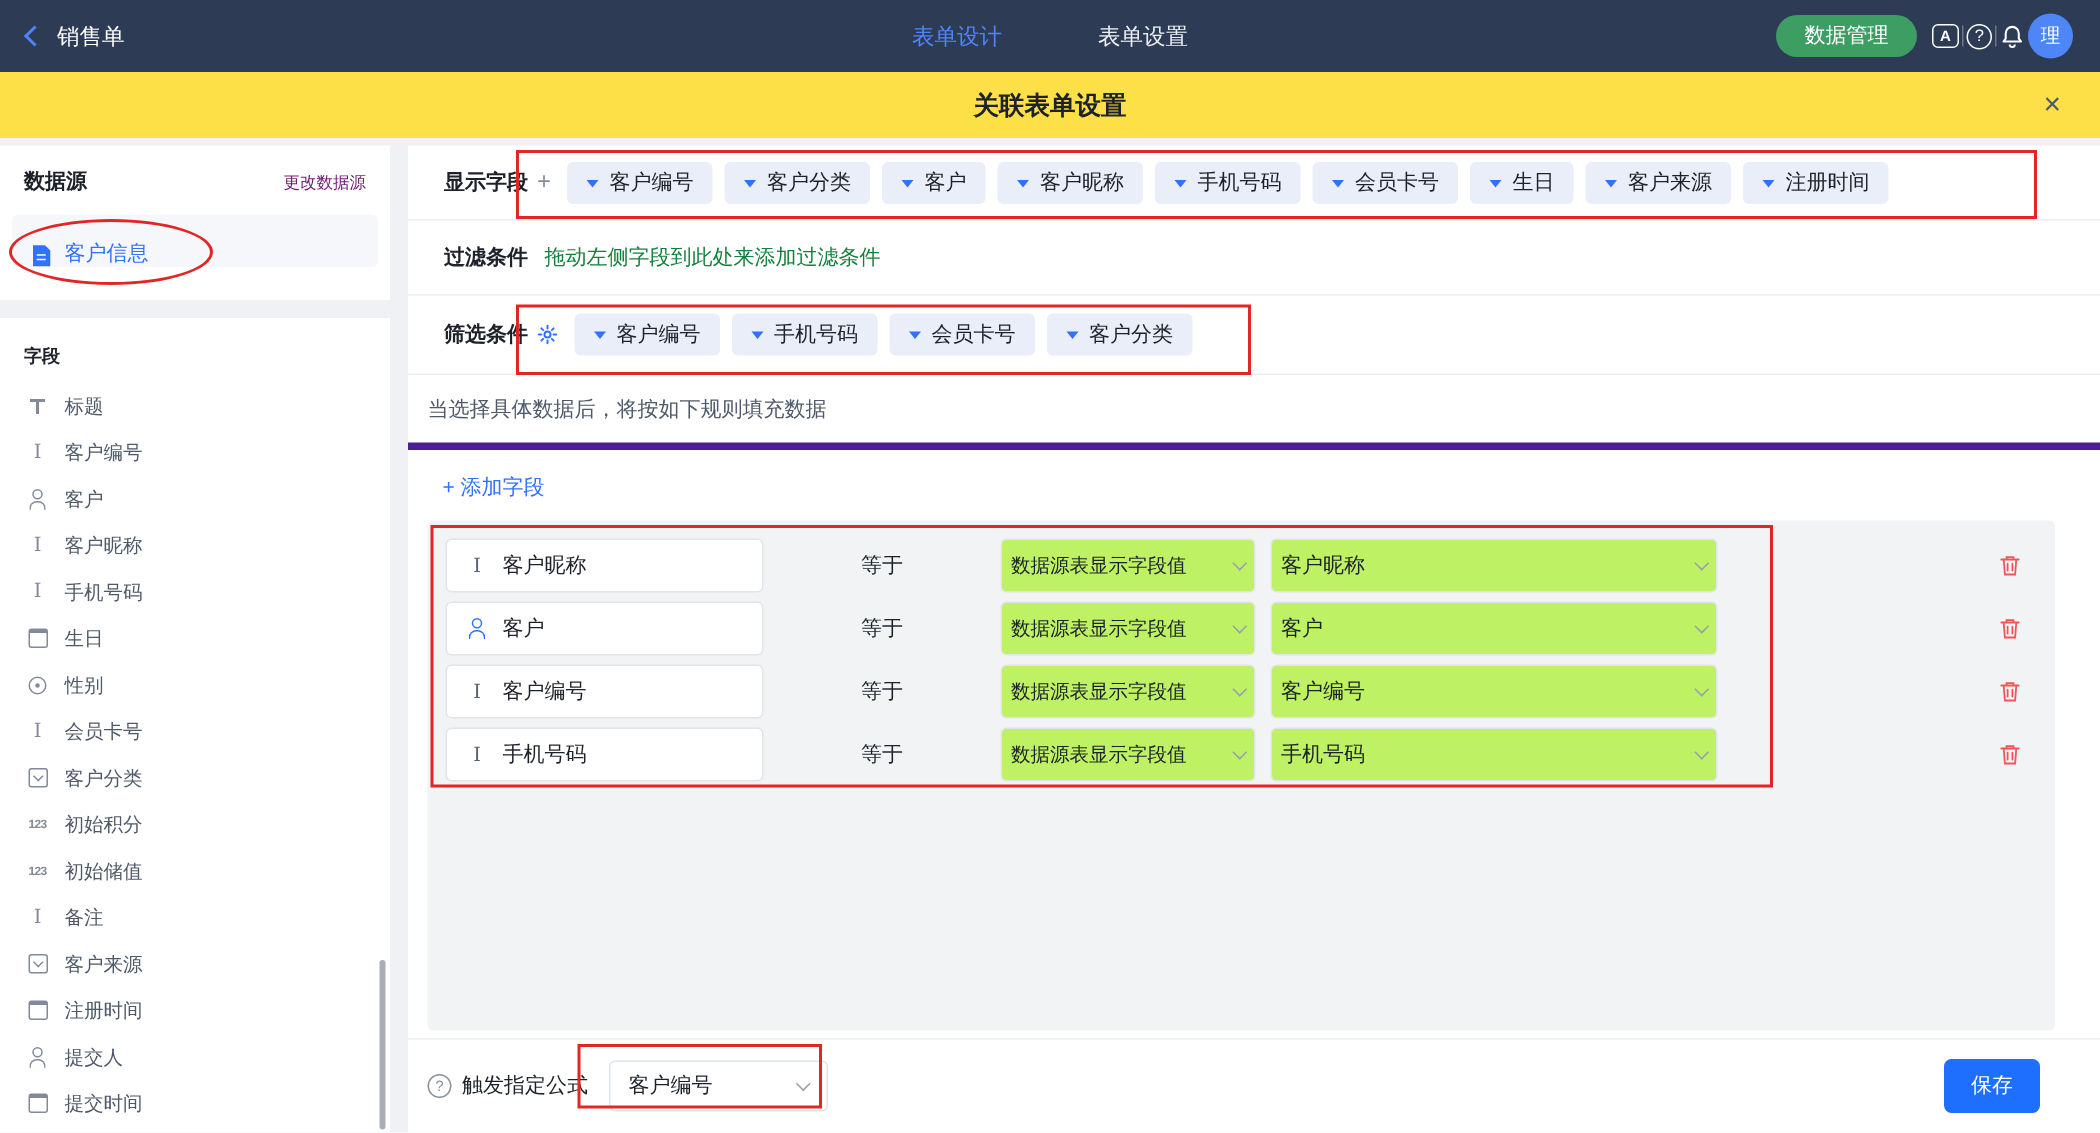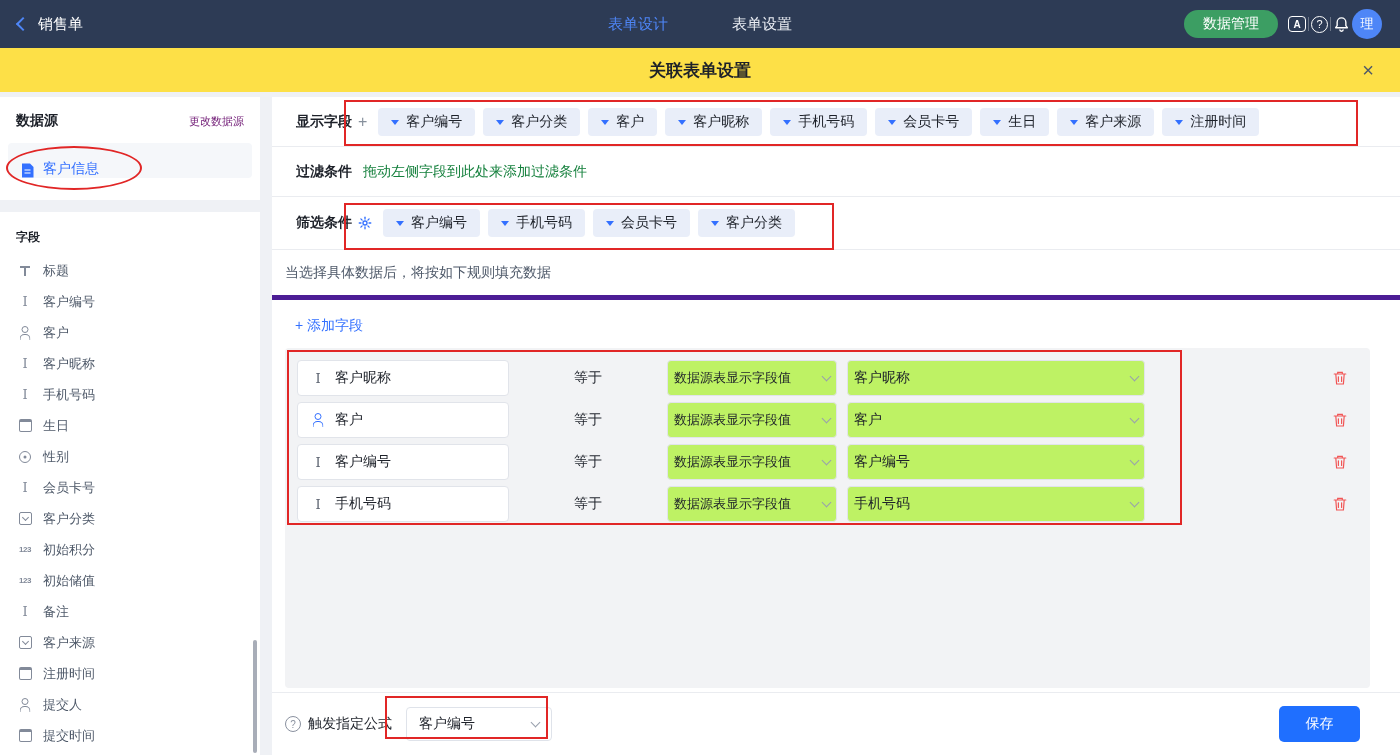--- a/index.html
+++ b/index.html
@@ -79,21 +79,21 @@
   .rule-select{height:36px;background:#bef264;border:1px solid #e1e4ea;border-radius:4px;display:flex;align-items:center;justify-content:space-between;padding:0 6px;cursor:pointer}
   .rule-select.src{width:170px;margin-left:63px;font-size:13px}
   .rule-select.tgt{width:298px;margin-left:10px;font-size:14px}
   .chev{width:7px;height:7px;border-right:1.5px solid #98a0ad;border-bottom:1.5px solid #98a0ad;transform:rotate(45deg);margin-top:-4px;flex:none;margin-left:8px}
   .trash-btn{margin-left:auto;margin-right:10px;display:inline-flex;cursor:pointer}
 
   .bottom-bar{position:absolute;left:0;bottom:0;width:1128px;height:63px;background:#fff;border-top:1px solid #eaecf0;display:flex;align-items:center;padding:0 40px 0 13px}
   .q-circle{width:16px;height:16px;border:1.2px solid #8a919f;border-radius:50%;color:#8a919f;font-size:10px;display:flex;align-items:center;justify-content:center;cursor:pointer}
   .trigger-label{font-size:14px;margin:0 14px 0 7px}
   .trigger-select{width:146px;height:34px;border:1px solid #dfe3ea;border-radius:4px;display:flex;align-items:center;justify-content:space-between;padding:0 12px;font-size:14px;cursor:pointer}
-  .save-btn{margin-left:auto;width:81px;height:36px;background:#1f6fff;border:none;border-radius:5px;color:#fff;font-size:14px;cursor:pointer;font-family:inherit}
+  .save-btn{margin-left:auto;width:64px;height:36px;background:#1f6fff;border:none;border-radius:5px;color:#fff;font-size:14px;cursor:pointer;font-family:inherit}
 
   
   .anno{position:absolute;border:2px solid #e12626;pointer-events:none;z-index:50}
   .anno-display{left:344px;top:100px;width:1014px;height:46px}
   .anno-ds{left:6px;top:146px;width:136px;height:44px;border-radius:50%}
   .anno-screen{left:344px;top:203px;width:490px;height:47px}
   .anno-rules{left:287px;top:350px;width:895px;height:175px}
   .anno-trigger{left:385px;top:696px;width:163px;height:43px}
 </style>
 </head>

